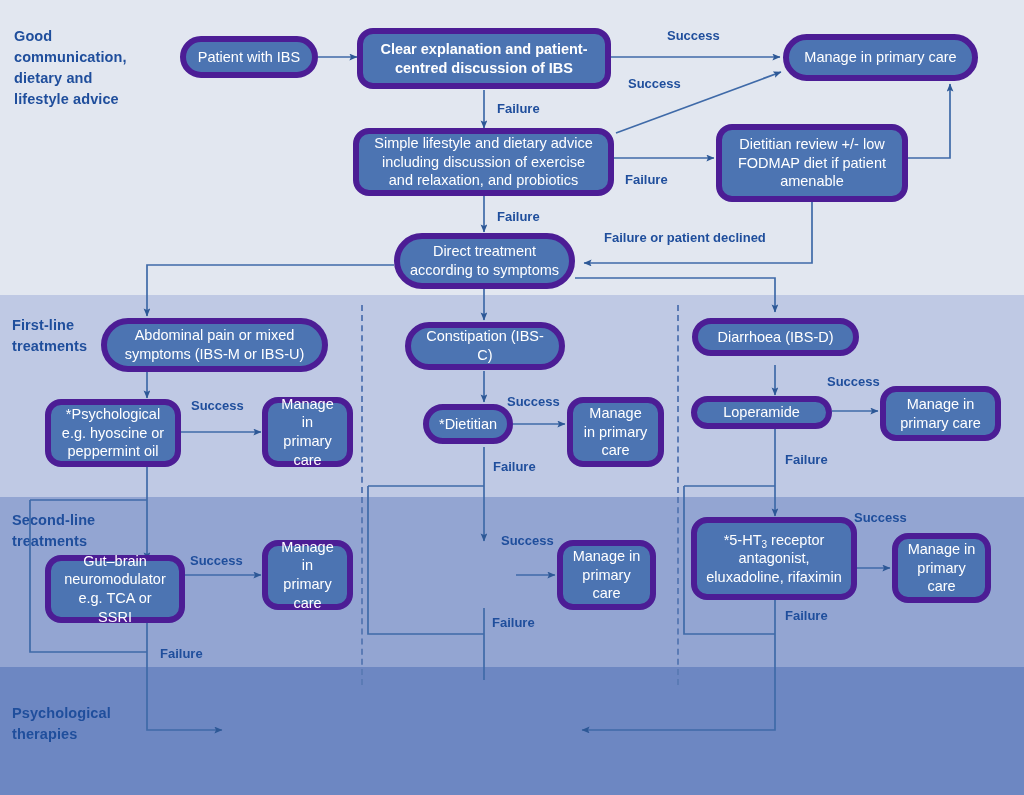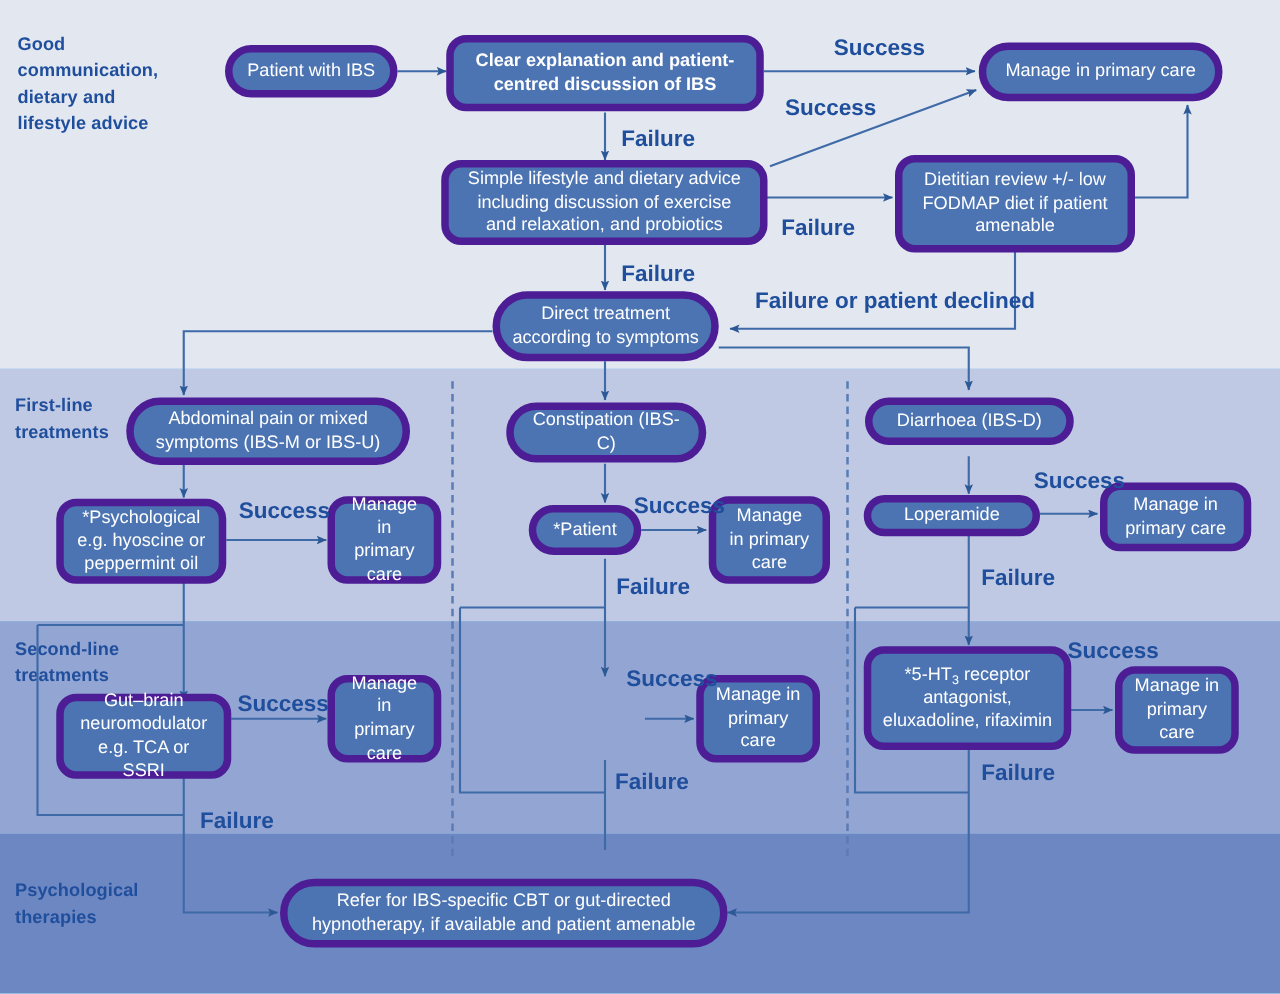--- a/index.html
+++ b/index.html
@@ -34,21 +34,21 @@
     color:#ffffff;font-size:14.5px;line-height:1.28;
     display:flex;align-items:center;justify-content:center;
     text-align:center;padding:4px 9px;
     border-radius:16px;
   }
   .pill{border-radius:999px;}
   .node sub{font-size:10px;vertical-align:baseline;position:relative;top:3px;}
 
   
   .elabel{
-    position:absolute;color:#1f4e9c;font-weight:bold;font-size:18px;
+    position:absolute;color:#1f4e9c;font-weight:bold;font-size:13px;
     white-space:nowrap;
   }
 </style>
 </head>
 <body>
 
 <div id="stage">
 
   <div class="band band-top"></div>
   <div class="band band-first"></div>
@@ -165,21 +165,21 @@
   <div class="node pill" style="left:101px;top:318px;width:227px;height:54px;">Abdominal pain or mixed symptoms (IBS-M or IBS-U)</div>
 
   <div class="node pill" style="left:405px;top:322px;width:160px;height:48px;">
     <span>Constipation (IBS-C)</span>
   </div>
 
   <div class="node pill" style="left:692px;top:318px;width:167px;height:38px;">Diarrhoea (IBS-D)</div>
 
   <div class="node" style="left:45px;top:399px;width:136px;height:68px;">*Psychological e.g. hyoscine or peppermint oil</div>
 
-  <div class="node pill" style="left:423px;top:404px;width:90px;height:40px;">*Patient</div>
+  <div class="node pill" style="left:423px;top:404px;width:90px;height:40px;">*Dietitian</div>
 
   <div class="node pill" style="left:691px;top:396px;width:141px;height:33px;">Loperamide</div>
 
   <div class="node" style="left:262px;top:397px;width:91px;height:70px;">Manage in primary care</div>
 
   <div class="node" style="left:567px;top:397px;width:97px;height:70px;">Manage in primary care</div>
 
   <div class="node" style="left:880px;top:386px;width:121px;height:55px;">Manage in primary care</div>
 
   <div class="node" style="left:45px;top:555px;width:140px;height:68px;">Gut–brain neuromodulator e.g. TCA or SSRI</div>
@@ -188,21 +188,20 @@
   <div class="node" style="left:691px;top:517px;width:166px;height:83px;">
     <span>*5-HT<sub>3</sub> receptor<br>antagonist,<br>eluxadoline, rifaximin</span>
   </div>
 
   <div class="node" style="left:262px;top:540px;width:91px;height:70px;">Manage in primary care</div>
 
   <div class="node" style="left:557px;top:540px;width:99px;height:70px;">Manage in primary care</div>
 
   <div class="node" style="left:892px;top:533px;width:99px;height:70px;">Manage in primary care</div>
 
-  <div class="node pill" style="left:224px;top:703px;width:358px;height:55px;">Refer for IBS-specific CBT or gut-directed hypnotherapy, if available and patient amenable</div>
 
   <div class="elabel" style="left:667px;top:28px;">Success</div>
   <div class="elabel" style="left:628px;top:76px;">Success</div>
   <div class="elabel" style="left:497px;top:101px;">Failure</div>
   <div class="elabel" style="left:625px;top:172px;">Failure</div>
   <div class="elabel" style="left:497px;top:209px;">Failure</div>
   <div class="elabel" style="left:604px;top:230px;">Failure or patient declined</div>
 
   <div class="elabel" style="left:191px;top:398px;">Success</div>
   <div class="elabel" style="left:507px;top:394px;">Success</div>

